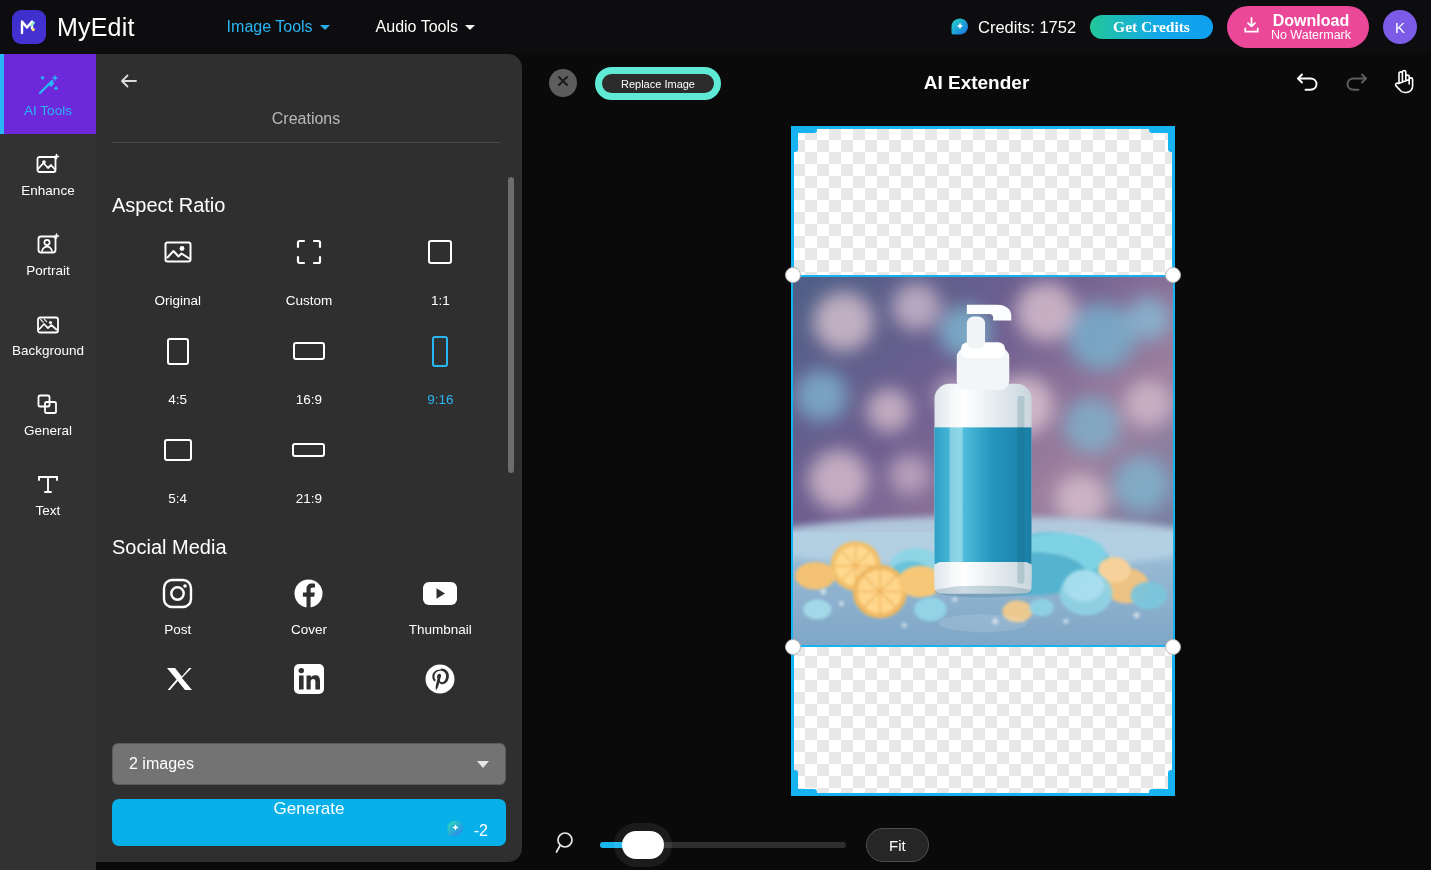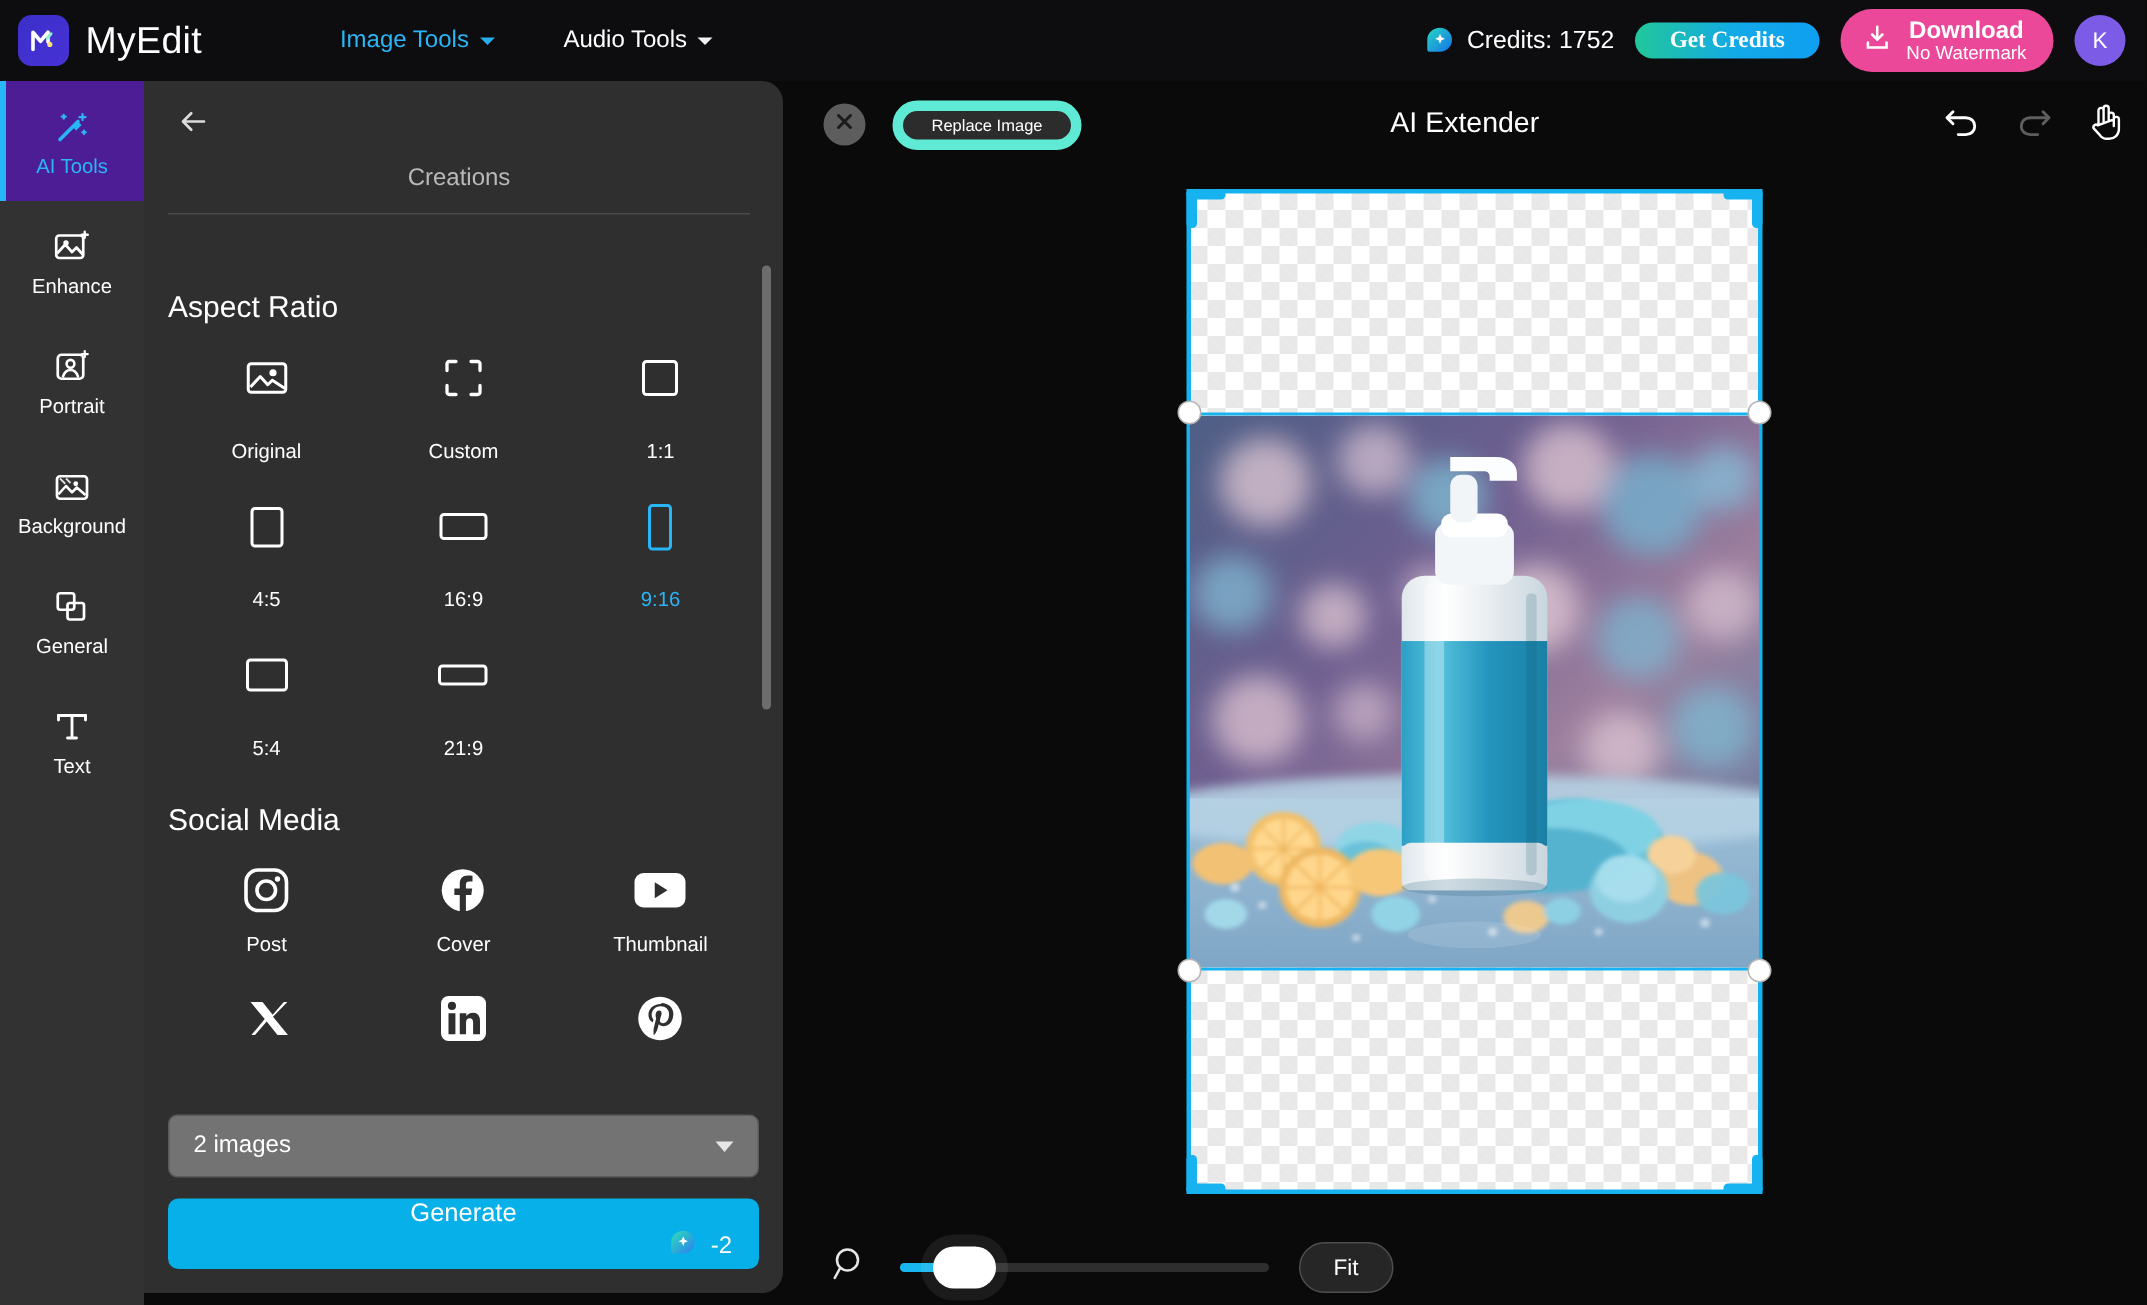--- a/index.html
+++ b/index.html
@@ -65,21 +65,21 @@
   
   .rail {
     position: absolute; top: 54px; left: 0; width: 96px; height: 816px;
     background: #323232;
   }
   .rail-item {
     position: relative; height: 80px; display: flex; flex-direction: column;
     align-items: center; justify-content: center; gap: 4px; cursor: pointer;
     color: #ffffff; font-size: 13.5px;
   }
-  .rail-item.active { color: #29b6f6; background: #4c1d95; }
+  .rail-item.active { color: #29b6f6; background: #6d28d9; }
   .rail-item.active::before {
     content: ""; position: absolute; left: 0; top: 0; bottom: 0;
     width: 4px; background: #29b6f6;
   }
   .rail-item .ico { height: 28px; display: flex; align-items: center; }
 
   
   .panel {
     position: absolute; top: 54px; left: 96px; width: 426px; height: 808px;
     background: #2f2f2f; border-radius: 0 14px 14px 0; overflow: hidden;
@@ -150,21 +150,21 @@
     background: #5d5d5d; display: flex; align-items: center; justify-content: center; cursor: pointer;
   }
   .replace-btn {
     position: absolute; left: 73px; top: 13px; height: 33px; padding: 0 19px;
     border-radius: 17px; border: 7px solid #5eead4; background: #2c2c2c;
     color: #fff; font-size: 11px; cursor: pointer; display: flex; align-items: center;
     font-family: "Liberation Sans", sans-serif;
   }
   .canvas-title {
     position: absolute; left: 0; right: 0; top: 18px; text-align: center;
-    color: #ffffff; font-size: 19px; font-weight: normal;
+    color: #ffffff; font-size: 19px; font-weight: bold;
   }
   .top-tools { position: absolute; right: 12px; top: 14px; display: flex; gap: 18px; align-items: center; }
   .tool-btn { width: 30px; height: 30px; display:flex; align-items:center; justify-content:center; cursor: pointer; }
 
   .stage { position: absolute; left: 0; right: 0; top: 58px; bottom: 58px; }
   .frame {
     position: absolute; left: 271px; top: 16px; width: 380px; height: 666px;
     outline: 3px solid #16b3f0; outline-offset: -1px;
     background-image:
       linear-gradient(45deg,#e8e8e8 25%,transparent 25%,transparent 75%,#e8e8e8 75%),

